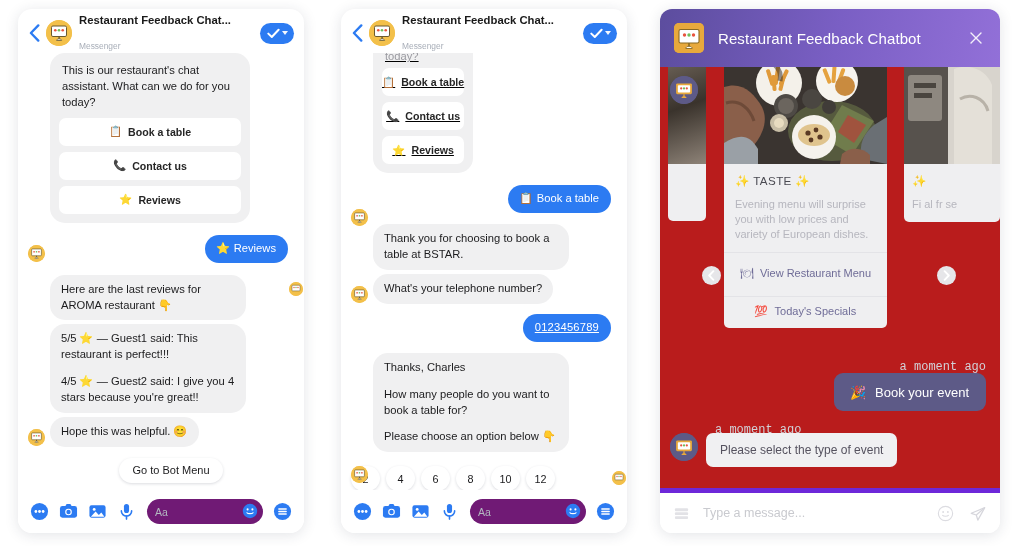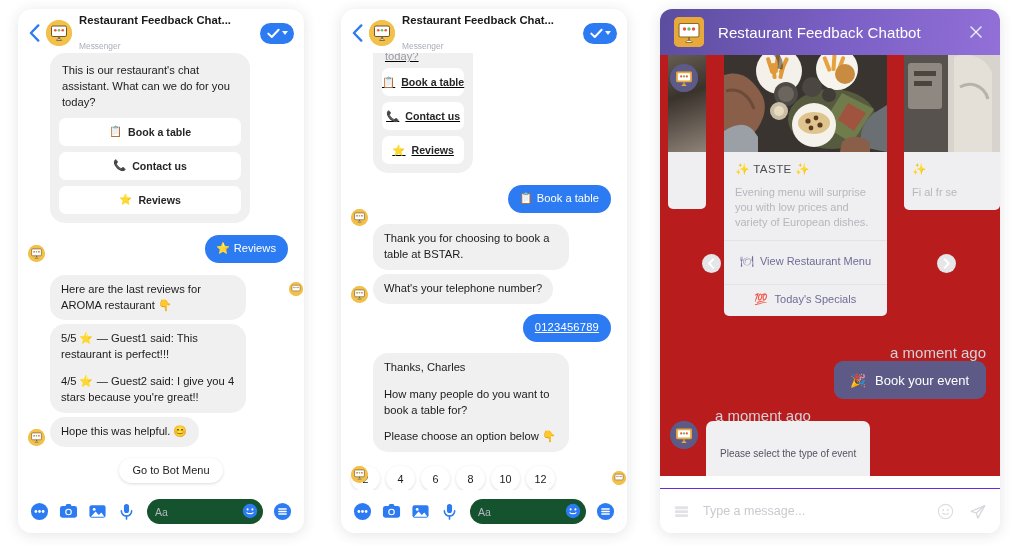--- a/index.html
+++ b/index.html
@@ -52,21 +52,21 @@
   }
 
   .m-body{position:relative;padding:0 0 0 0;height:437px;overflow:hidden;}
   .m-foot{
     position:absolute;left:0;bottom:0;width:100%;height:43px;
     display:flex;align-items:center;gap:0;padding:0 10px;box-sizing:border-box;
     background:#ffffff;
   }
   .ic{width:23px;height:23px;flex:0 0 23px;display:flex;align-items:center;justify-content:center;cursor:pointer;margin-right:6px;}
   .aa{
-    flex:1;height:25px;border-radius:13px;background:#14532d;
+    flex:1;height:25px;border-radius:13px;background:#701a75;
     display:flex;align-items:center;padding:0 8px;box-sizing:border-box;
     position:relative;margin:0 3px;cursor:text;
   }
   .aa span{font-size:10.5px;color:#b3b8c0;}
   .aa .smile{position:absolute;right:5px;top:50%;transform:translateY(-50%);}
 
   
   .row{display:flex;align-items:flex-end;padding:0 10px;}
   .row.out{justify-content:flex-end;}
   .sm-av{
@@ -106,36 +106,36 @@
     cursor:pointer;padding:0 7px;box-sizing:border-box;
   }
   .edge-av{
     position:absolute;width:14px;height:14px;border-radius:50%;
     background:#f3c04a;overflow:hidden;
   }
 
   
   .p3{left:660px;top:9px;width:340px;height:524px;border-radius:12px;background:#fff;}
   .w-head{
-    height:46px;display:flex;align-items:center;padding:0 14px;box-sizing:border-box;
+    height:58px;display:flex;align-items:center;padding:0 14px;box-sizing:border-box;
     background:linear-gradient(100deg,#5c4d9e 0%,#7a5fc4 52%,#9270d8 100%);
     position:relative;
   }
   .w-logo{
     width:30px;height:30px;border-radius:5px;background:#e8a93c;flex:0 0 30px;
     position:relative;overflow:hidden;margin-right:14px;
   }
   .w-title{font-size:15px;color:#fff;flex:1;letter-spacing:.1px;}
   .w-close{width:20px;height:20px;flex:0 0 20px;cursor:pointer;opacity:.9;}
 
   .w-body{position:relative;height:421px;overflow:hidden;background:#b91c1c;}
   .w-foot{
     position:absolute;left:0;bottom:0;width:100%;height:45px;
     display:flex;align-items:center;padding:0 14px;box-sizing:border-box;
-    background:#fff;border-top:1px solid #6d28d9;
+    background:#fff;border-top:5px solid #6d28d9;
   }
   .w-foot .mini{width:15px;height:15px;flex:0 0 15px;margin-right:14px;cursor:pointer;}
   .w-foot .ph{flex:1;font-size:12.5px;color:#c9cacf;cursor:text;}
   .w-foot .ri{width:17px;height:17px;flex:0 0 17px;margin-left:15px;cursor:pointer;}
 
   .car{position:absolute;left:0;top:0;width:100%;height:285px;}
   .card{
     position:absolute;background:#efeff1;border-radius:5px;overflow:hidden;
   }
   .card.main{left:64px;top:-8px;width:163px;}
@@ -151,33 +151,33 @@
     text-align:center;line-height:1.25;padding:4px 6px;box-sizing:border-box;
   }
   .cbtn.two{height:44px;}
   .arrow{
     position:absolute;width:19px;height:19px;border-radius:50%;
     background:#e6e6e9;display:flex;align-items:center;justify-content:center;
     cursor:pointer;z-index:5;
   }
   .arrow.l{left:42px;top:199px;}
   .arrow.r{left:277px;top:199px;}
-  .ts{font-size:15px;color:#d2d2d8;}
+  .ts{font-size:12px;color:#d2d2d8;font-family:Liberation Mono, monospace;}
   .ev-btn{
     background:#5d5a87;color:#fff;border-radius:9px;height:38px;
     display:inline-flex;align-items:center;justify-content:center;gap:8px;
     padding:0 17px;font-size:13px;cursor:pointer;
   }
   .w-av{
     width:28px;height:28px;border-radius:50%;background:#5d5a87;flex:0 0 28px;
     position:relative;overflow:hidden;margin-right:8px;
   }
   .w-bub{
-    background:#f0f0f2;border-radius:7px;padding:27px 14px;
-    font-size:10px;color:#55525f;
+    background:#f0f0f2;border-radius:7px;padding:10px 14px;
+    font-size:12px;color:#55525f;
   }
 </style>
 </head>
 <body>
 
 <div class="stage">
 
   <div class="panel p1">
 
     <div class="m-head">

